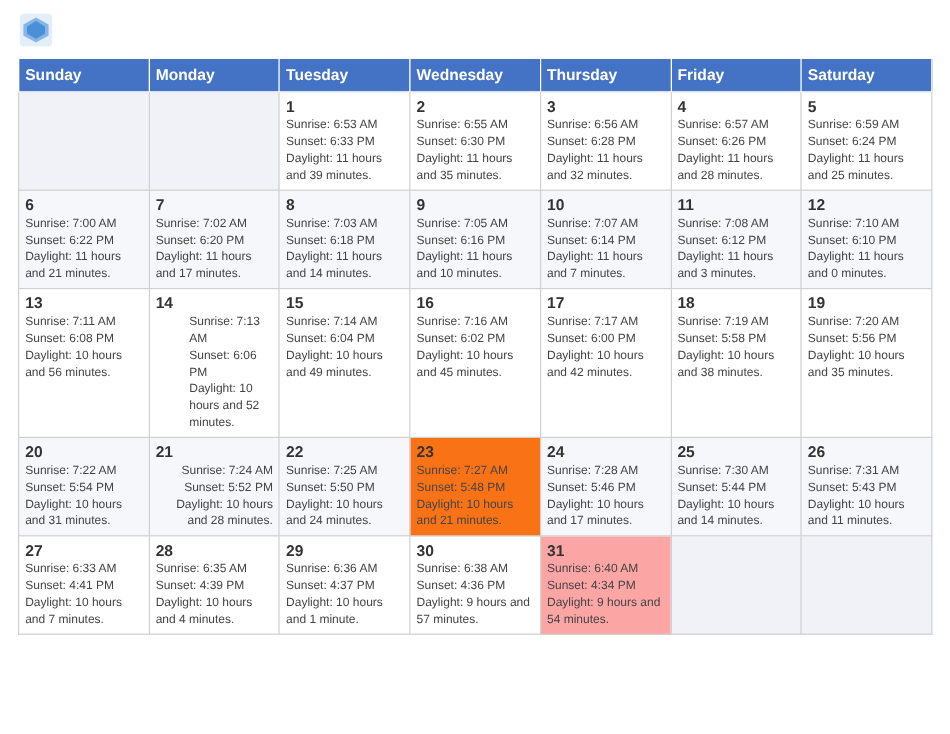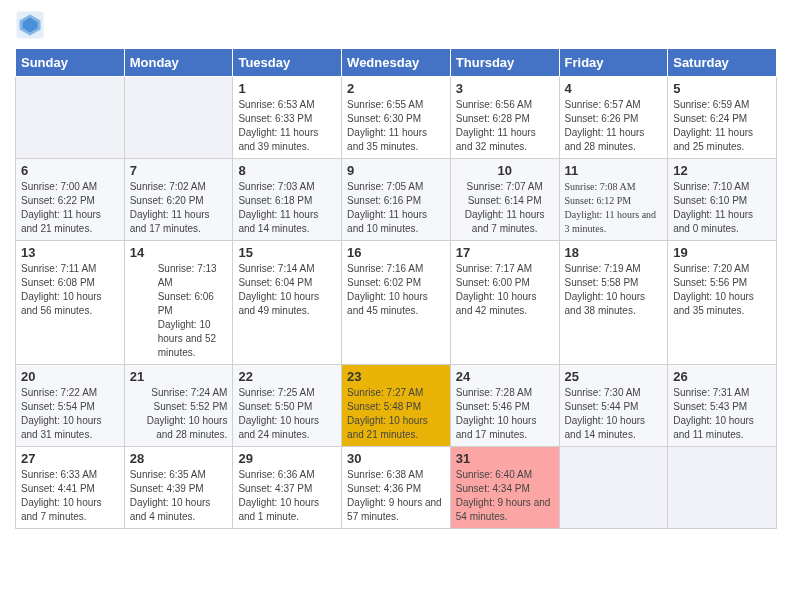--- a/index.html
+++ b/index.html
@@ -182,29 +182,29 @@
             <div class="day-info" style="white-space: pre-line;">Sunrise: 7:03 AM
 Sunset: 6:18 PM
 Daylight: 11 hours and 14 minutes.</div>
           </td>
           <td style="background: rgb(245, 247, 251);">
             <div class="day-number">9</div>
             <div class="day-info" style="white-space: pre-line;">Sunrise: 7:05 AM
 Sunset: 6:16 PM
 Daylight: 11 hours and 10 minutes.</div>
           </td>
-          <td style="background: rgb(245, 247, 251); text-align: center;">
+          <td style="background: rgb(245, 247, 251);">
             <div class="day-number">10</div>
             <div class="day-info" style="white-space: pre-line;">Sunrise: 7:07 AM
 Sunset: 6:14 PM
 Daylight: 11 hours and 7 minutes.</div>
           </td>
           <td style="background: rgb(245, 247, 251);">
             <div class="day-number">11</div>
-            <div class="day-info" style="white-space: pre-line; font-family: Liberation Serif, serif;">Sunrise: 7:08 AM
+            <div class="day-info" style="white-space: pre-line;">Sunrise: 7:08 AM
 Sunset: 6:12 PM
 Daylight: 11 hours and 3 minutes.</div>
           </td>
           <td style="background: rgb(245, 247, 251); margin-top: 37px;">
             <div class="day-number">12</div>
             <div class="day-info" style="white-space: pre-line;">Sunrise: 7:10 AM
 Sunset: 6:10 PM
 Daylight: 11 hours and 0 minutes.</div>
           </td>
         </tr>
@@ -264,21 +264,21 @@
             <div class="day-info" style="white-space: pre-line; text-align: right;">Sunrise: 7:24 AM
 Sunset: 5:52 PM
 Daylight: 10 hours and 28 minutes.</div>
           </td>
           <td style="background: rgb(245, 247, 251);">
             <div class="day-number">22</div>
             <div class="day-info" style="white-space: pre-line;">Sunrise: 7:25 AM
 Sunset: 5:50 PM
 Daylight: 10 hours and 24 minutes.</div>
           </td>
-          <td style="background: #eab308;">
+          <td style="background: #f97316;">
             <div class="day-number">23</div>
             <div class="day-info" style="white-space: pre-line;">Sunrise: 7:27 AM
 Sunset: 5:48 PM
 Daylight: 10 hours and 21 minutes.</div>
           </td>
           <td style="background: rgb(245, 247, 251);">
             <div class="day-number">24</div>
             <div class="day-info" style="white-space: pre-line;">Sunrise: 7:28 AM
 Sunset: 5:46 PM
 Daylight: 10 hours and 17 minutes.</div>

